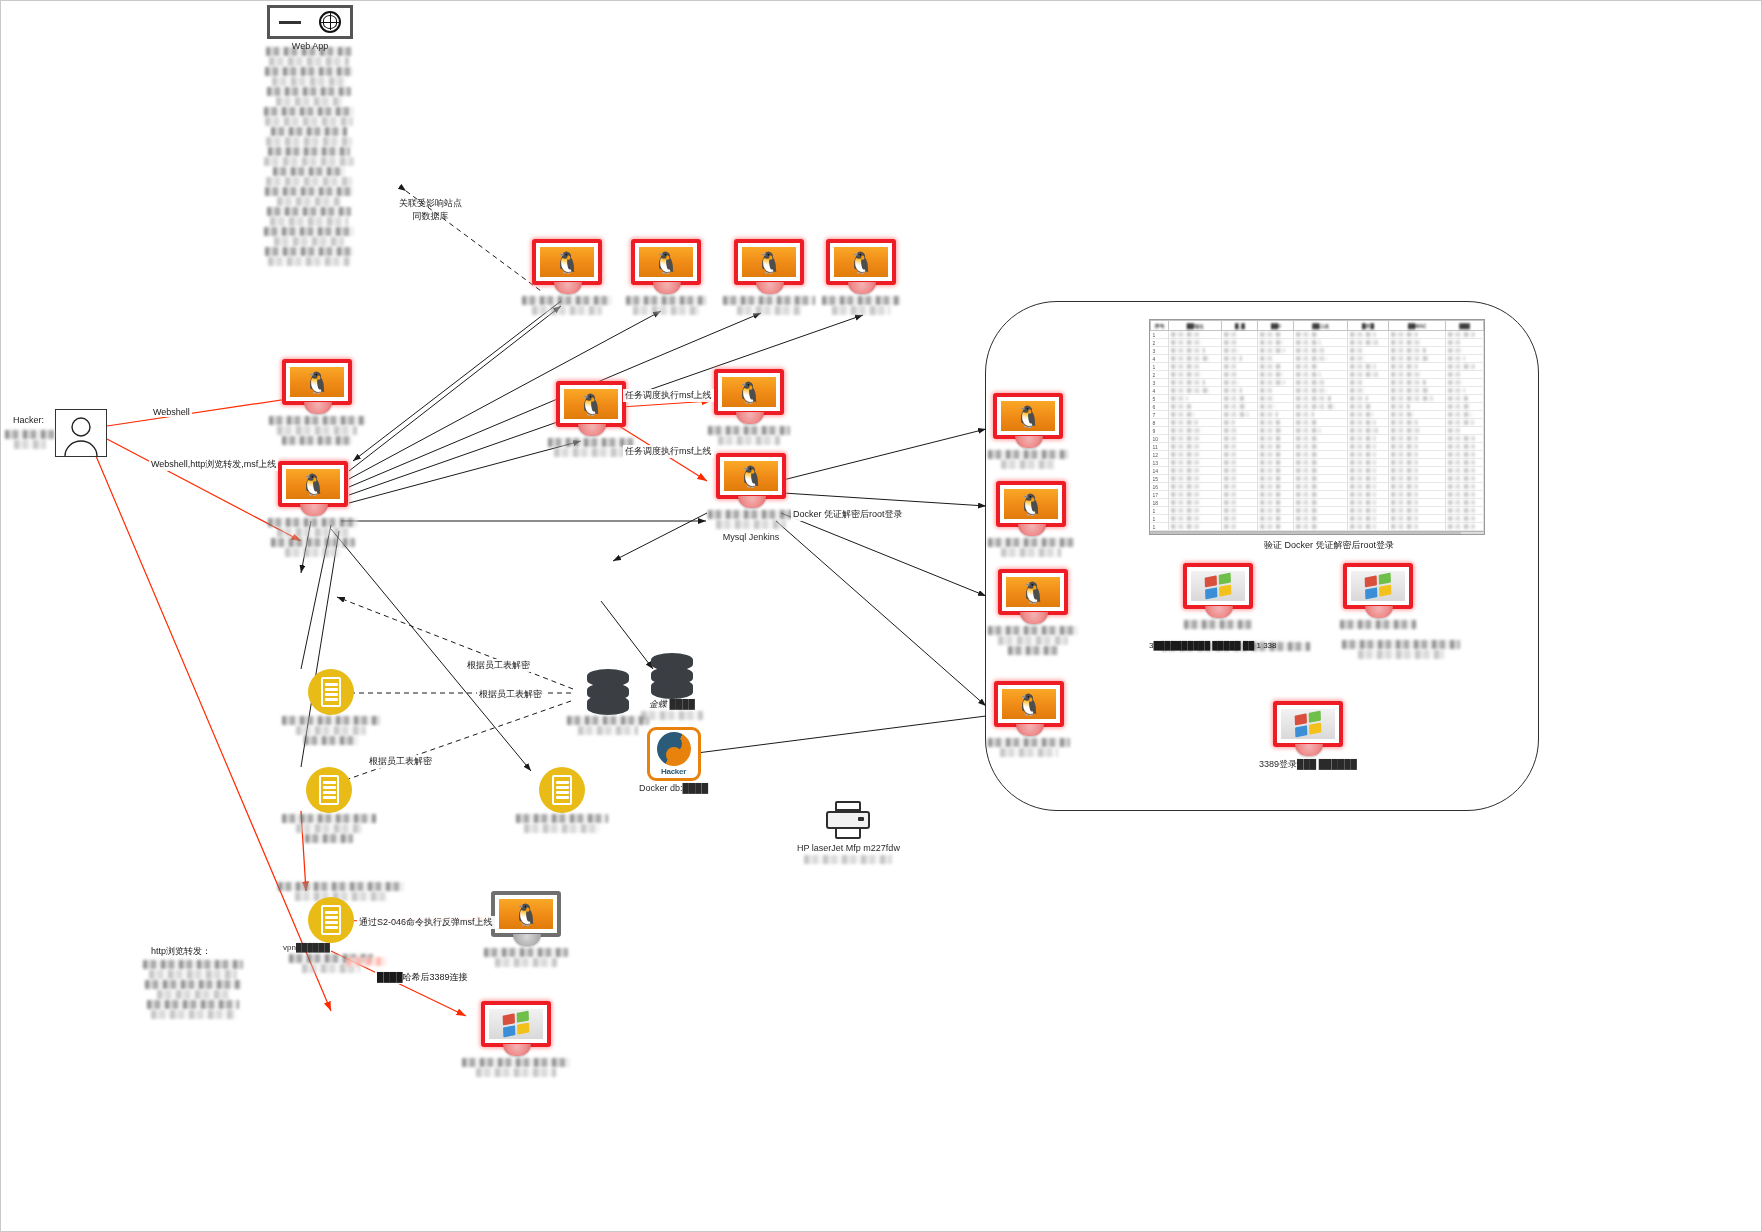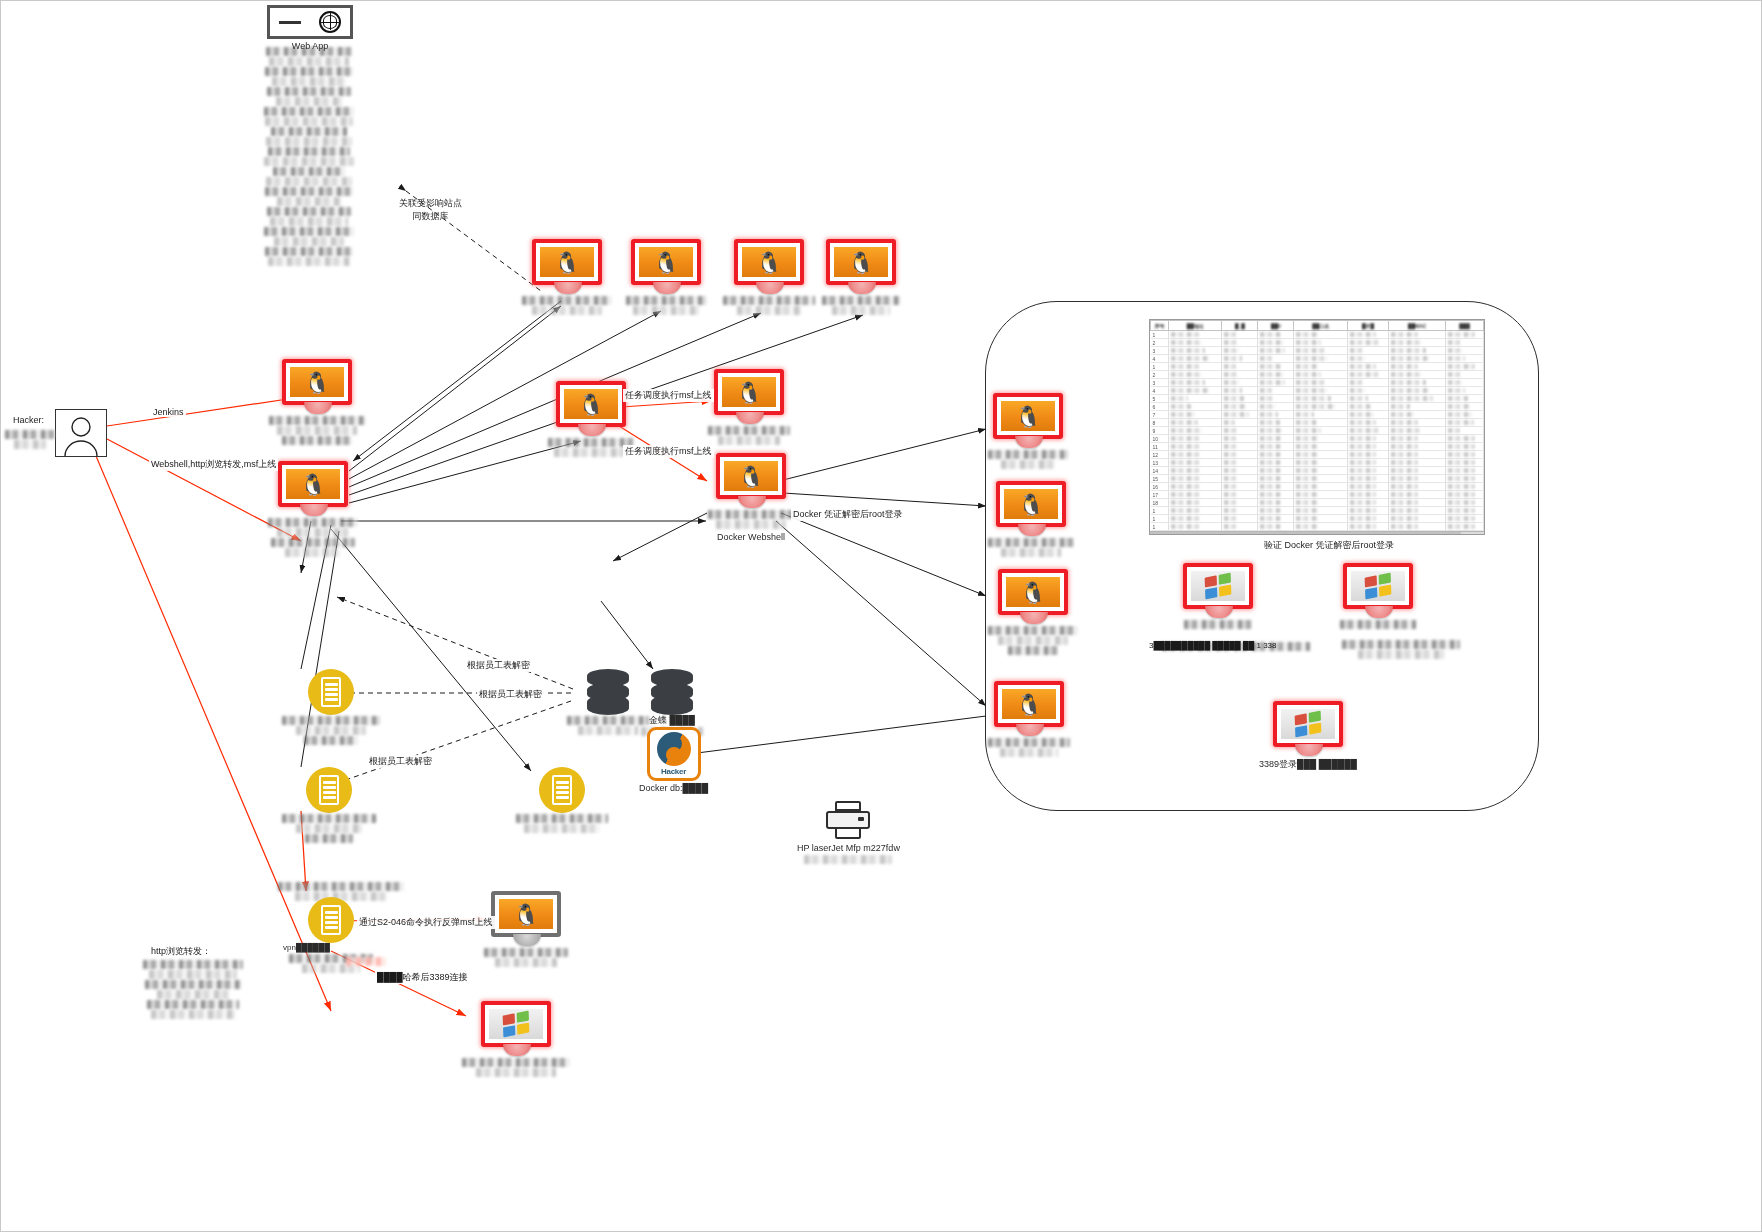--- a/index.html
+++ b/index.html
@@ -353,21 +353,21 @@
         <path d="M4,42 a16,15 0 0 1 32,0" fill="none" stroke="#222" stroke-width="1.4"></path>
       </svg>
     </div>
   </div>
   <div class="plain-label" style="left:12px; top:414px;">Hacker:</div>
   <div style="position:absolute; left:4px; top:428px; width:50px; z-index:5;">
     <span class="redact dark" style="width:50px;"></span>
     <span class="redact" style="width:32px;"></span>
   </div>
 
-  <div class="elabel" style="left:150px; top:406px;">Jenkins</div>
+  <div class="elabel" style="left:150px; top:406px;">Webshell</div>
   <div class="elabel" style="left:148px; top:457px;">Webshell,http浏览转发,msf上线</div>
 
   <div class="node" style="left:266px; top:358px;">
     <div class="mon">
       <div class="bez">
           <div class="scr">
             <span class="tux">🐧</span>
           </div>
         </div>
         <div class="stand"></div>
@@ -491,38 +491,38 @@
           <div class="scr">
             <span class="tux">🐧</span>
           </div>
         </div>
         <div class="stand"></div>
     </div>
     <div style="width:88px;">
       <span class="redact dark" style="width:86px;"></span>
       <span class="redact" style="width:70px;"></span>
     </div>
-    <div class="cap">Docker Webshell</div>
+    <div class="cap">Mysql Jenkins</div>
   </div>
   <div class="elabel" style="left:790px; top:507px;">Docker 凭证解密后root登录</div>
 
 
   <div class="node" style="left:565px; top:668px;">
     <div class="db">
         <div class="b"></div>
         <div class="m"></div>
         <div class="t"></div>
       </div>
     <div style="width:84px;">
       <span class="redact dark" style="width:82px;"></span>
       <span class="redact" style="width:60px;"></span>
     </div>
   </div>
 
-  <div class="node" style="left:636px; top:668px;">
+  <div class="node" style="left:636px; top:652px;font-style:italic;">
     <div class="db">
         <div class="b"></div>
         <div class="m"></div>
         <div class="t"></div>
       </div>
     <div style="display:flex; align-items:center; gap:2px;">
       <span class="cap" style="margin:0;">金蝶 ████</span>
     </div>
     <div style="width:70px;">
       <span class="redact" style="width:62px;"></span>

